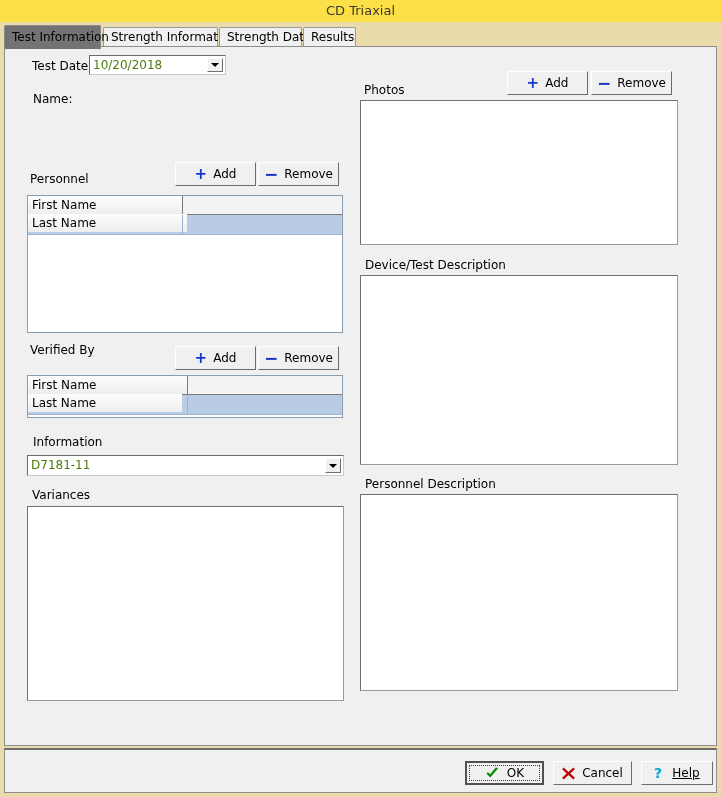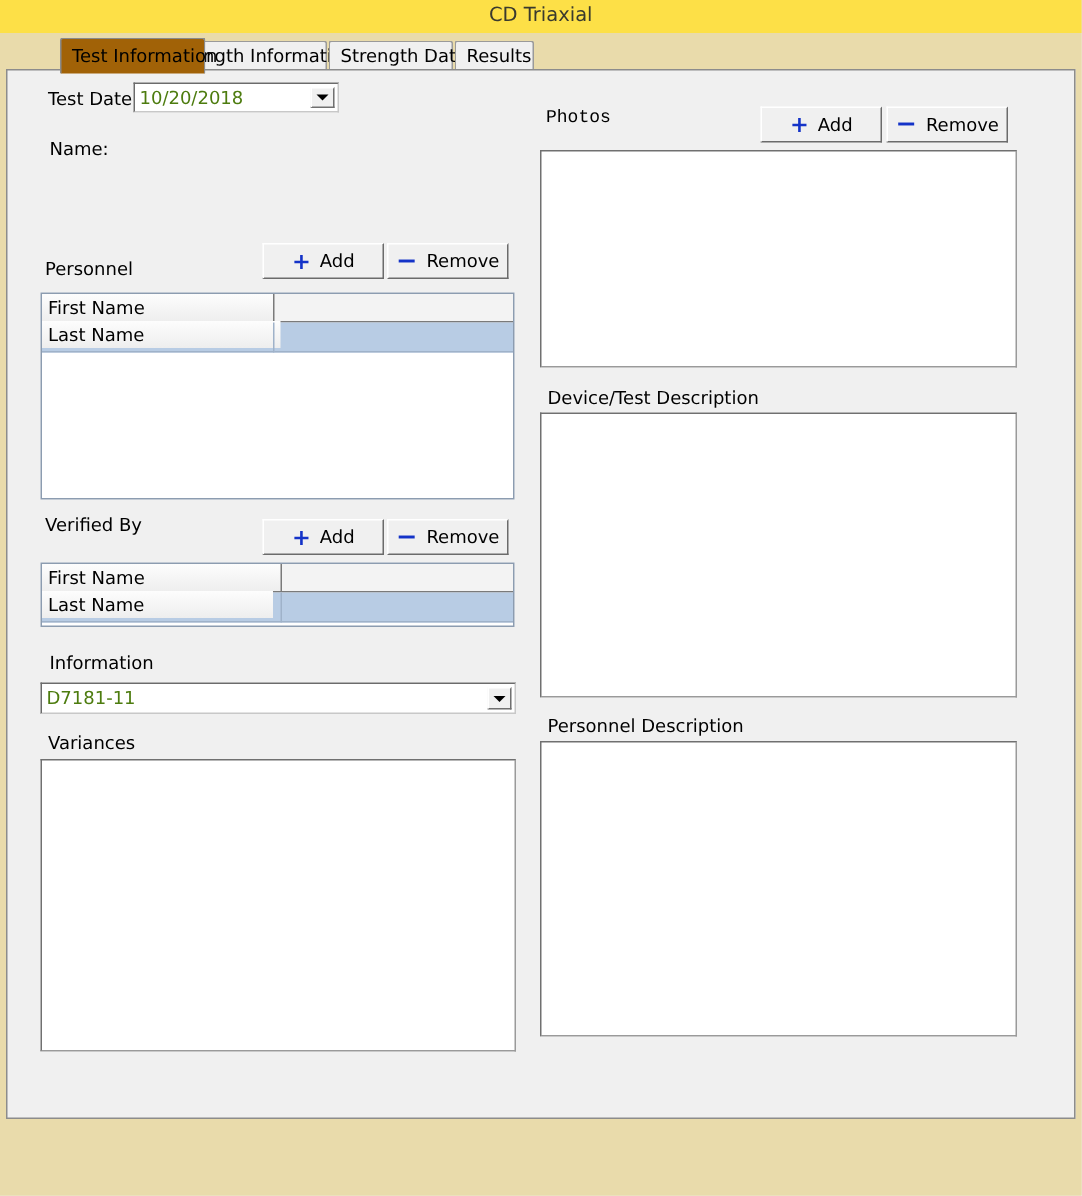--- a/index.html
+++ b/index.html
@@ -53,24 +53,23 @@
     border-bottom: none;
     border-radius: 2px 2px 0 0;
     font-size: 12px;
     white-space: nowrap;
     color: #000;
   }
   .tab.active {
     top: 0px;
     height: 24px;
     line-height: 22px;
-    background: #a16207;
+    background: #737373;
     border-color: #8a8a8a;
     z-index: 5;
-    margin-left: 36px;
   }
 
   
   .client {
     position: absolute;
     left: 4px; top: 46px;
     width: 713px; height: 700px;
     background: #f0f0f0;
     border: 1px solid #8c8c8c;
     box-sizing: border-box;
@@ -320,33 +319,64 @@
 
     <div class="lbl" style="left:28px; top:388px;">Information</div>
     <div class="field" style="left:22px; top:408px; width:317px; height:21px;">
       <div class="val" style="line-height:19px;">D7181-11</div>
       <div class="combo-btn"></div>
     </div>
 
     <div class="lbl" style="left:27px; top:441px;">Variances</div>
     <div class="whitebox" style="left:22px; top:459px; width:317px; height:195px;"></div>
 
-    <div class="lbl" style="left:359px; top:24px;font-family:Liberation Mono, monospace;">Photos</div>
+    <div class="lbl" style="left:359px; top:36px;">Photos</div>
     <div class="btn" style="left:502px; top:24px; width:81px; height:24px;">
       <span class="glyph">+</span>
       <span>Add</span>
     </div>
     <div class="btn" style="left:586px; top:24px; width:81px; height:24px;">
       <span class="glyph minus">−</span>
       <span>Remove</span>
     </div>
     <div class="whitebox" style="left:355px; top:53px; width:318px; height:145px;"></div>
 
     <div class="lbl" style="left:360px; top:211px;">Device/Test Description</div>
     <div class="whitebox" style="left:355px; top:228px; width:318px; height:190px;"></div>
 
     <div class="lbl" style="left:360px; top:430px;">Personnel Description</div>
     <div class="whitebox" style="left:355px; top:447px; width:318px; height:197px;"></div>
 
   </div>
 
+  <div class="footer">
+
+    <div class="fbtn default" style="left:460px; width:79px;">
+      <span class="inner"></span>
+      <span>
+        <svg width="15" height="13" viewBox="0 0 15 13" aria-hidden="true">
+          <path d="M1.5 6.5 L5.2 10.5 L13 1.5 L11 0.2 L5.1 7.3 L3 5.0 Z" fill="#048a04"></path>
+        </svg>
+      </span>
+      <span>OK</span>
+    </div>
+
+    <div class="fbtn" style="left:548px; width:79px;">
+      <span>
+        <svg width="13" height="13" viewBox="0 0 13 13" aria-hidden="true">
+          <path d="M1.6 0.4 L6.5 5.0 L11.4 0.4 L12.8 2.2 L8.3 6.5 L12.8 10.8 L11.4 12.6 L6.5 8.0 L1.6 12.6 L0.2 10.8 L4.7 6.5 L0.2 2.2 Z" fill="#c00000"></path>
+        </svg>
+      </span>
+      <span>Cancel</span>
+    </div>
+
+    <div class="fbtn" style="left:636px; width:72px;">
+      <span>
+        <svg width="11" height="14" viewBox="0 0 11 14" aria-hidden="true">
+          <text x="0" y="12" font-family="DejaVu Sans, sans-serif" font-size="14" font-weight="bold" fill="#00a6d6">?</text>
+        </svg>
+      </span>
+      <span class="u">Help</span>
+    </div>
+
+  </div>
 
 </div>
 
 </body></html>

